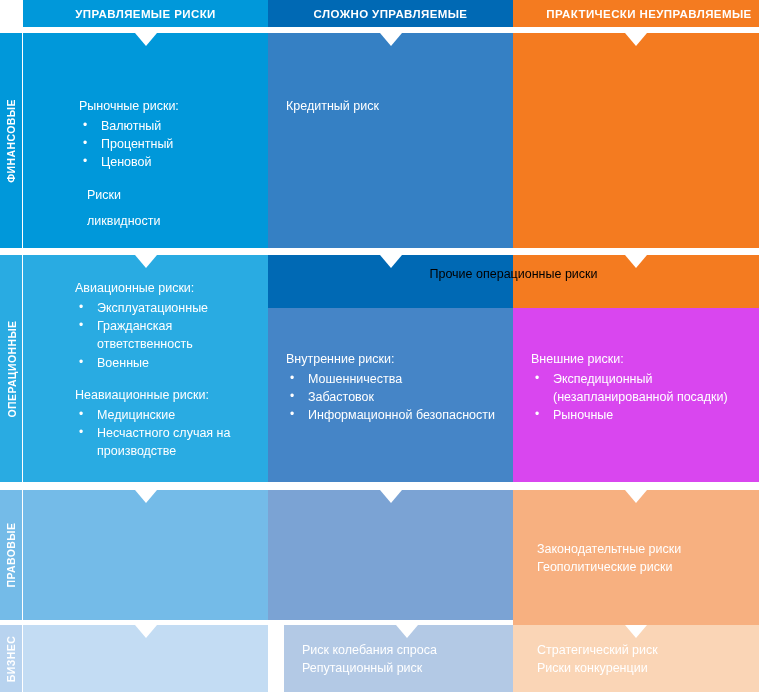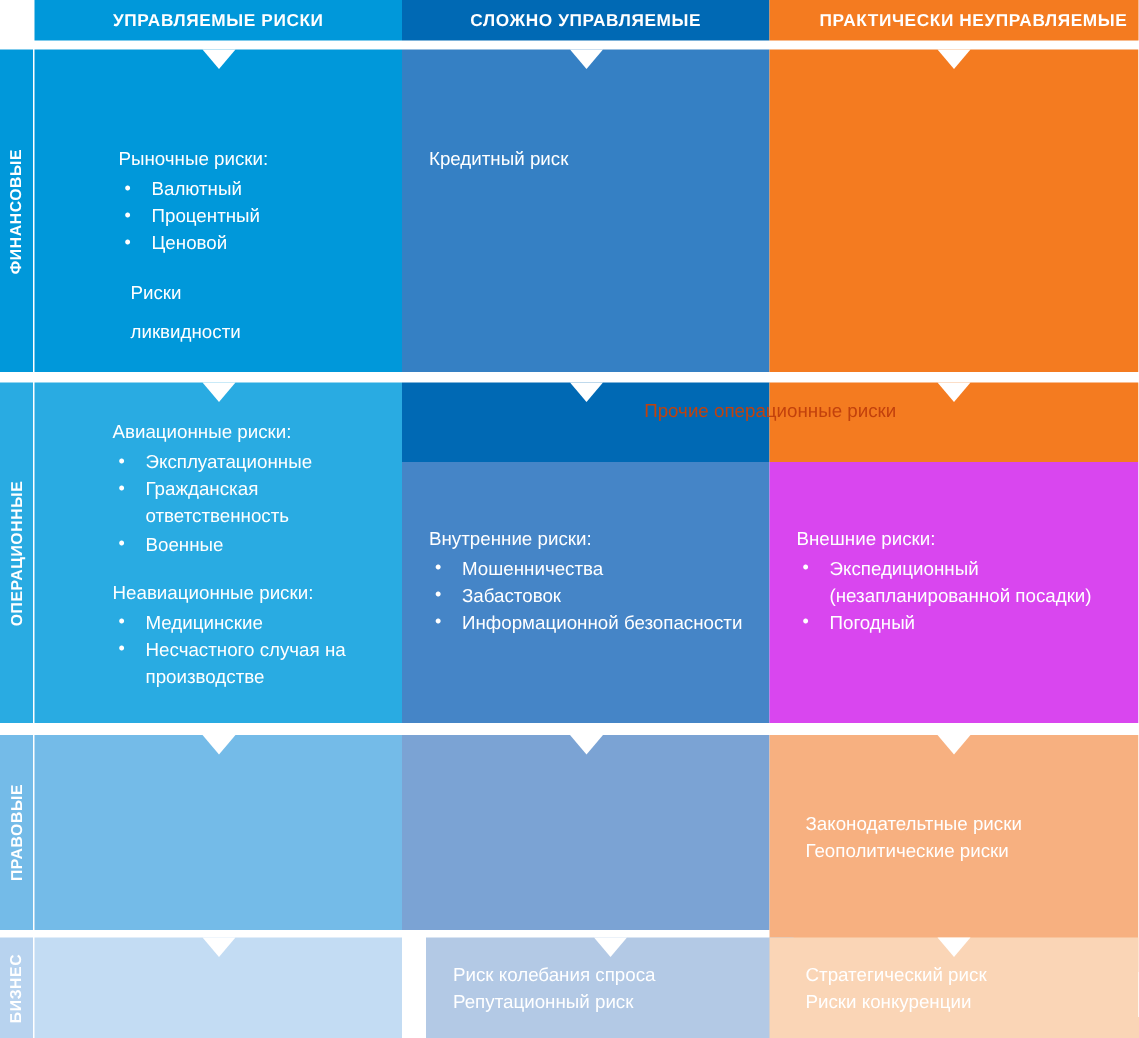--- a/index.html
+++ b/index.html
@@ -134,21 +134,21 @@
   
   .r2banner-a { left: 268px; top: 255px; width: 245px; height: 53px; background: #0069b4; }
   .r2banner-b { left: 513px; top: 255px; width: 246px; height: 53px; background: #f47b20; }
   .r2banner-text {
     position: absolute;
     left: 268px; top: 255px;
     width: 491px; height: 37px;
     display: flex;
     align-items: center;
     justify-content: center;
-    color: #c2410c;
+    color: #000000;
     font-size: 12.5px;
     pointer-events: none;
   }
   .r2c1 { left: 268px; top: 308px; width: 245px; height: 174px; background: #4585c7; }
   .r2c2 { left: 513px; top: 308px; width: 246px; height: 174px; background: #d946ef; }
 
   
   .r3c0 { left: 23px;  top: 490px; width: 245px; height: 130px; background: #74bbe8; }
   .r3c1 { left: 268px; top: 490px; width: 245px; height: 130px; background: #7ba3d4; }
   .r3c2 { left: 513px; top: 490px; width: 246px; height: 158px; background: #f7b080; }
@@ -263,21 +263,21 @@
         <li>Информационной безопасности</li>
       </ul>
     </div>
   </div>
 
   <div class="cell r2c2">
     <div class="cell-body">
       <div class="ctitle">Внешние риски:</div>
       <ul class="clist">
         <li>Экспедиционный (незапланированной посадки)</li>
-        <li>Погодный</li>
+        <li>Рыночные</li>
       </ul>
     </div>
   </div>
 
   <div class="cell r3c0">
     <div class="notch"></div>
     <div class="cell-body">
       <div class="plain-line"></div>
     </div>
   </div>

